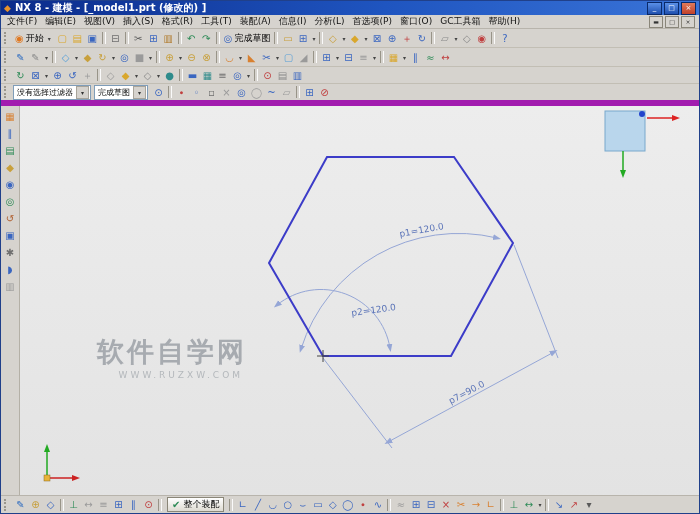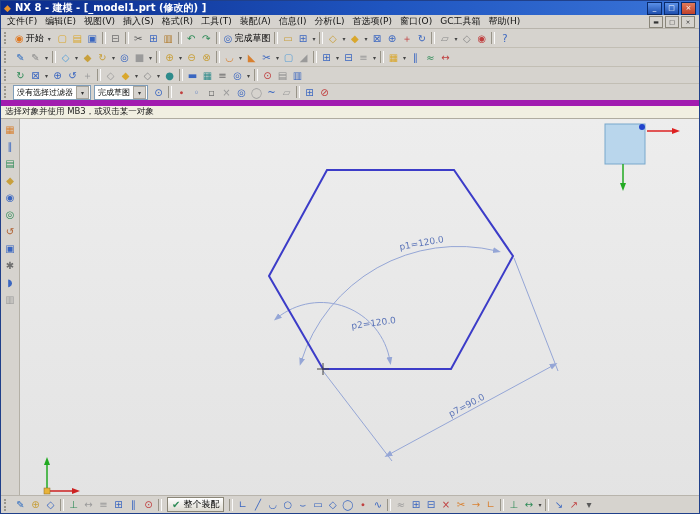--- a/index.html
+++ b/index.html
@@ -235,23 +235,20 @@
         <span class="tbicon" style="color: rgb(58, 102, 192);">◎</span>
         <span class="tbicon" style="color: rgb(154, 154, 154);">◯</span>
         <span class="tbicon" style="color: rgb(58, 102, 192);">~</span>
         <span class="tbicon" style="color: rgb(154, 154, 154);">▱</span>
         <span class="tb-sep"></span>
         <span class="tbicon" style="color: rgb(58, 102, 192);">⊞</span>
         <span class="tbicon" style="color: rgb(192, 64, 64);">⊘</span>
       </span>
   </div>
 
-  <div class="promptbar">
-    <span>选择对象并使用 MB3，或双击某一对象</span>
-  </div>
 
   <div class="main">
     <div class="sidebar">
       <span class="strip">
           <span class="tbicon" style="color: rgb(216, 128, 48);">▦</span>
           <span class="tbicon" style="color: rgb(58, 102, 192);">∥</span>
           <span class="tbicon" style="color: rgb(46, 139, 87);">▤</span>
           <span class="tbicon" style="color: rgb(200, 160, 60);">◆</span>
           <span class="tbicon" style="color: rgb(58, 102, 192);">◉</span>
           <span class="tbicon" style="color: rgb(46, 139, 87);">◎</span>
@@ -298,20 +295,22 @@
         <g>
           <line x1="24" y1="372" x2="52" y2="372" stroke="#cc2222" stroke-width="1.5"></line>
           <polygon points="52,369 60,372 52,375" fill="#cc2222"></polygon>
           <line x1="27" y1="372" x2="27" y2="346" stroke="#22aa22" stroke-width="1.5"></line>
           <polygon points="24,346 30,346 27,338" fill="#22aa22"></polygon>
           <rect x="24" y="369" width="6" height="6" fill="#e8b33a" stroke="#8a6a20" stroke-width="0.5"></rect>
         </g>
       </svg>
 
       <div class="watermark">
+        <div class="wm-title">软件自学网</div>
+        <div class="wm-url">WWW.RUZXW.COM</div>
       </div>
     </div>
   </div>
 
   <div class="bottombar">
     <span class="grip"></span>
     <span class="strip">
         <span class="tbicon" style="color: rgb(46, 108, 192);">✎</span>
         <span class="tbicon" style="color: rgb(200, 160, 60);">⊕</span>
         <span class="tbicon" style="color: rgb(58, 102, 192);">◇</span>

